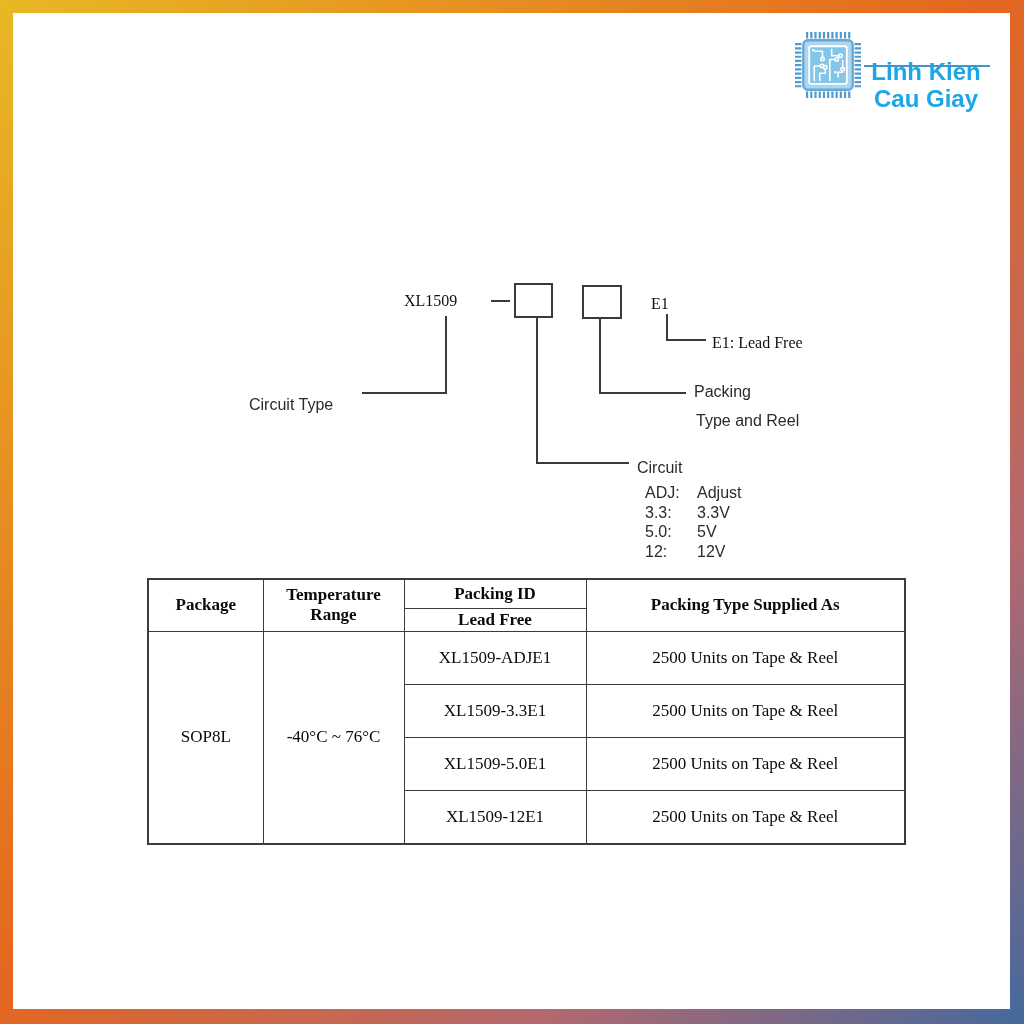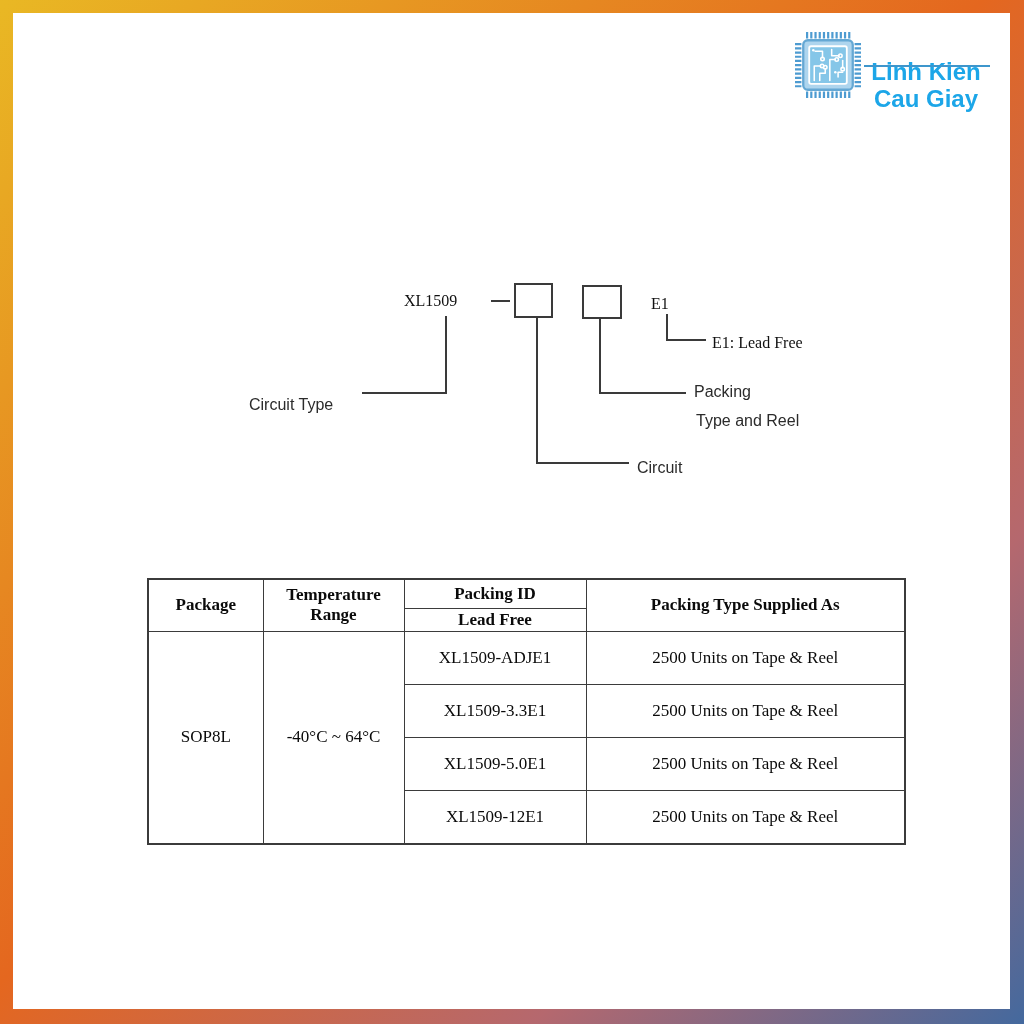--- a/index.html
+++ b/index.html
@@ -98,20 +98,34 @@
 
   <div class="abs vline" style="left:599px;top:319px;height:75px"></div>
   <div class="abs hline" style="left:599px;top:392px;width:87px"></div>
   <div class="abs sans" style="left:694px;top:382px">Packing</div>
   <div class="abs sans" style="left:696px;top:411px">Type and Reel</div>
 
   <div class="abs vline" style="left:536px;top:317px;height:147px"></div>
   <div class="abs hline" style="left:536px;top:462px;width:93px"></div>
   <div class="abs sans" style="left:637px;top:458px">Circuit</div>
 
+  <div class="abs vlist">
+    <div>
+      <span class="code">ADJ:</span><span>Adjust</span>
+    </div>
+    <div>
+      <span class="code">3.3:</span><span>3.3V</span>
+    </div>
+    <div>
+      <span class="code">5.0:</span><span>5V</span>
+    </div>
+    <div>
+      <span class="code">12:</span><span>12V</span>
+    </div>
+  </div>
 
   <div class="abs otable">
     <table>
       <colgroup>
         <col style="width:115px">
           <col style="width:141px">
           <col style="width:182px">
           <col style="width:319px">
       </colgroup>
       <tbody>
@@ -119,21 +133,21 @@
         <th rowspan="2">Package</th>
         <th rowspan="2" style="padding:0 20px">Temperature Range</th>
         <th>Packing ID</th>
         <th rowspan="2">Packing Type Supplied As</th>
       </tr>
       <tr class="hrow2">
         <th>Lead Free</th>
       </tr>
       <tr class="brow">
         <td rowspan="4">SOP8L</td>
-        <td rowspan="4">-40°C ~ 64°C</td>
+        <td rowspan="4">-40°C ~ 76°C</td>
         <td>XL1509-ADJE1</td>
         <td>2500 Units on Tape &amp; Reel</td>
       </tr>
       <tr class="brow">
         <td>XL1509-3.3E1</td>
         <td>2500 Units on Tape &amp; Reel</td>
       </tr>
       <tr class="brow">
         <td>XL1509-5.0E1</td>
         <td>2500 Units on Tape &amp; Reel</td>

